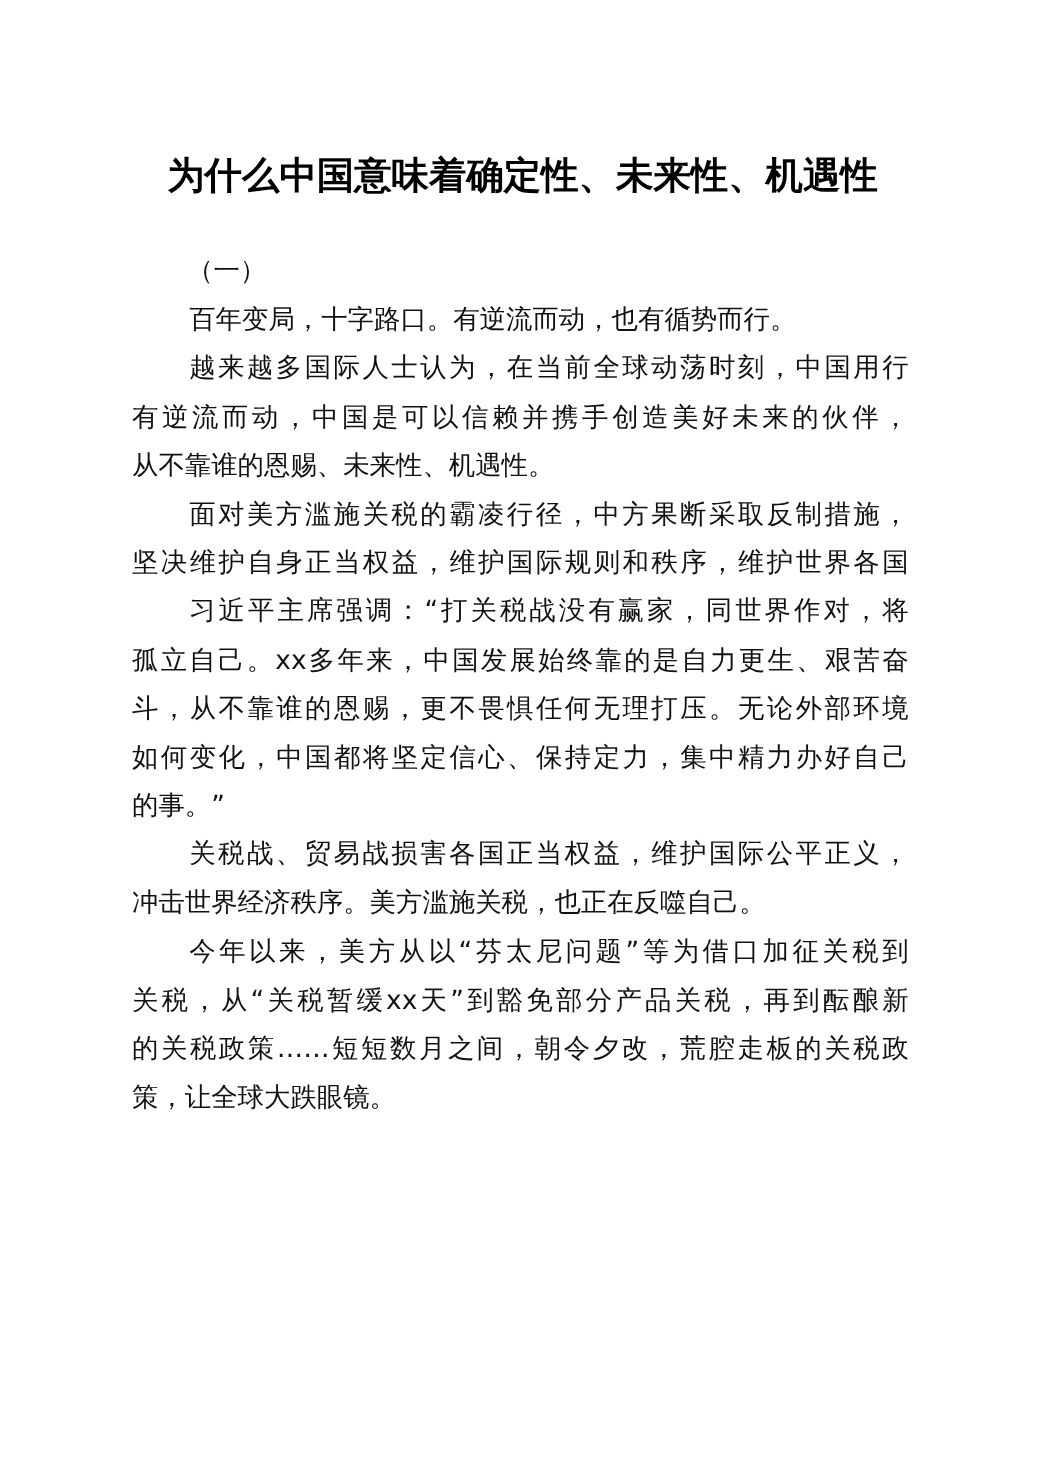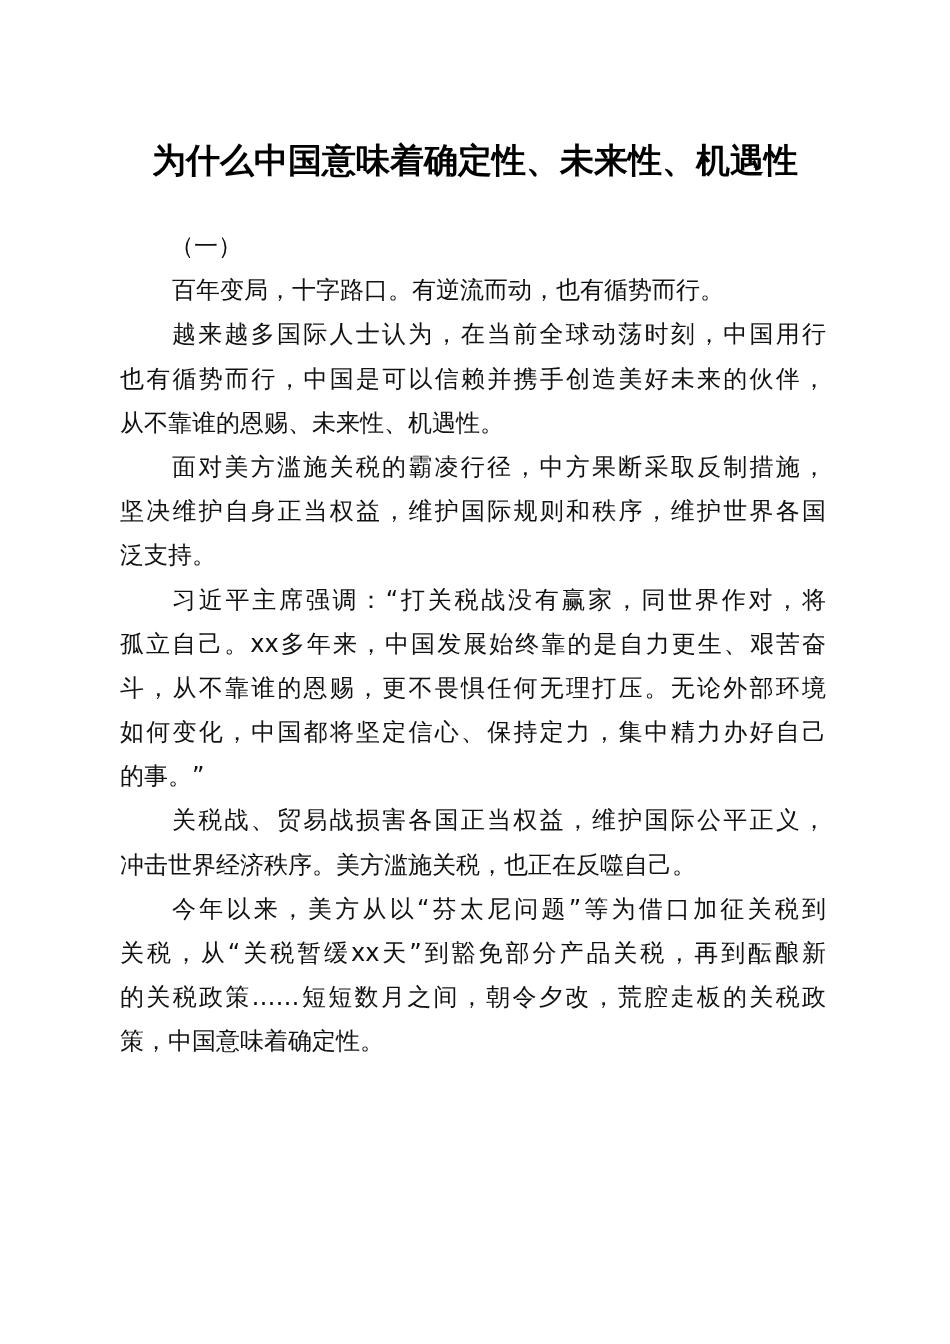--- a/index.html
+++ b/index.html
@@ -32,43 +32,42 @@
 
   <div class="body">
     <div class="line heading-line">（一）</div>
 
     <div>
       <div class="line indent last">百年变局，十字路口。有逆流而动，也有循势而行。</div>
     </div>
 
     <div>
       <div class="line indent">越来越多国际人士认为，在当前全球动荡时刻，中国用行</div>
-      <div class="line">也有循势而行，中国是可以信赖并携手创造美好未来的伙伴，</div>
+      <div class="line">有逆流而动，中国是可以信赖并携手创造美好未来的伙伴，</div>
       <div class="line last">从不靠谁的恩赐、未来性、机遇性。</div>
     </div>
 
     <div>
       <div class="line indent">面对美方滥施关税的霸凌行径，中方果断采取反制措施，</div>
       <div class="line">坚决维护自身正当权益，维护国际规则和秩序，维护世界各国</div>
-      <div class="line last">泛支持。</div>
     </div>
 
     <div>
       <div class="line indent">习近平主席强调：“打关税战没有赢家，同世界作对，将</div>
       <div class="line">孤立自己。xx多年来，中国发展始终靠的是自力更生、艰苦奋</div>
       <div class="line">斗，从不靠谁的恩赐，更不畏惧任何无理打压。无论外部环境</div>
       <div class="line">如何变化，中国都将坚定信心、保持定力，集中精力办好自己</div>
       <div class="line last">的事。”</div>
     </div>
 
     <div>
       <div class="line indent">关税战、贸易战损害各国正当权益，维护国际公平正义，</div>
       <div class="line last">冲击世界经济秩序。美方滥施关税，也正在反噬自己。</div>
     </div>
 
     <div>
       <div class="line indent">今年以来，美方从以“芬太尼问题”等为借口加征关税到</div>
       <div class="line">关税，从“关税暂缓xx天”到豁免部分产品关税，再到酝酿新</div>
       <div class="line">的关税政策……短短数月之间，朝令夕改，荒腔走板的关税政</div>
-      <div class="line last">策，中国意味着确定性。</div>
+      <div class="line last">策，让全球大跌眼镜。</div>
     </div>
   </div>
 </div>
 
 </body></html>

